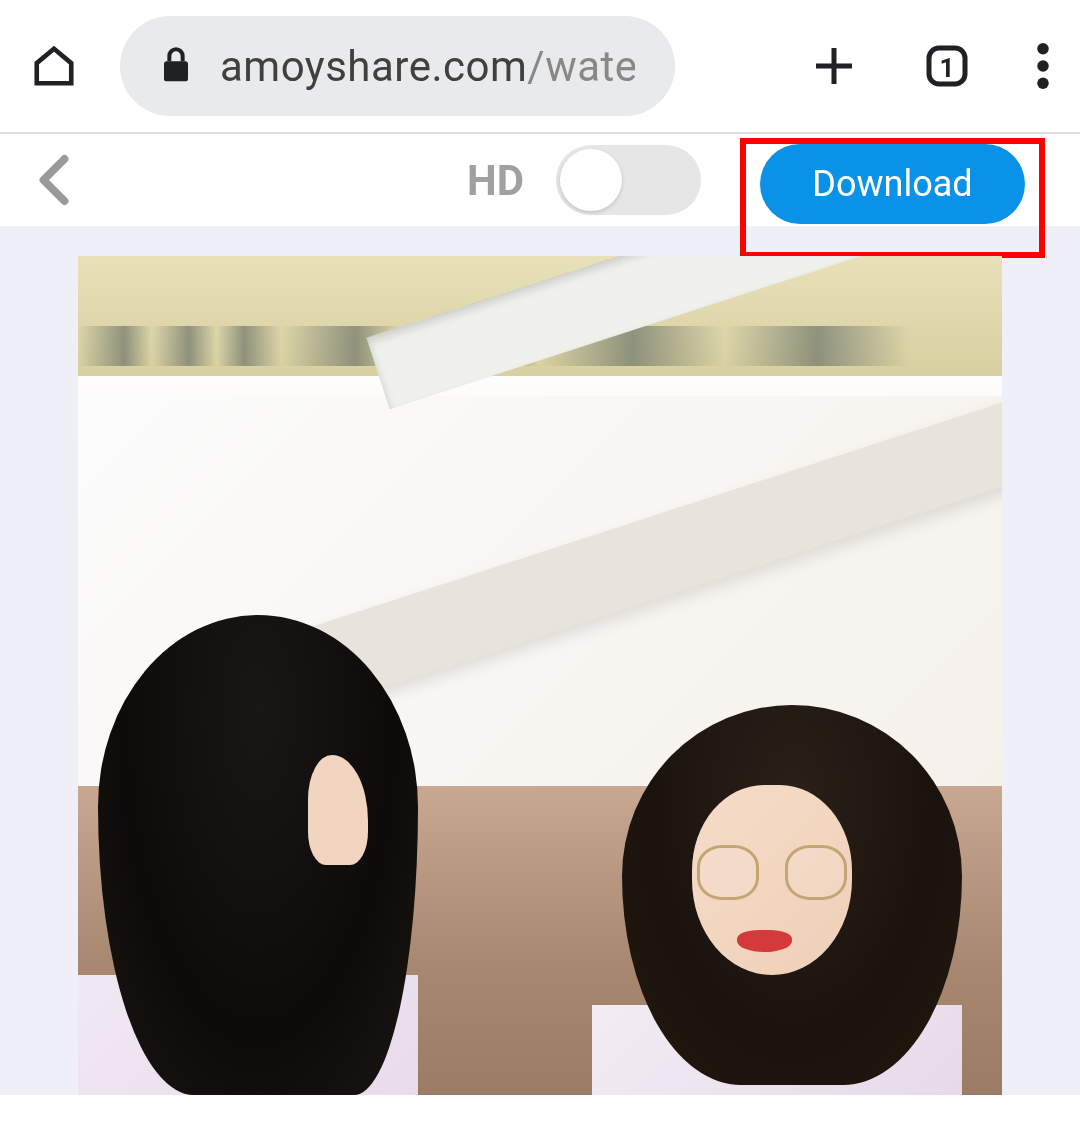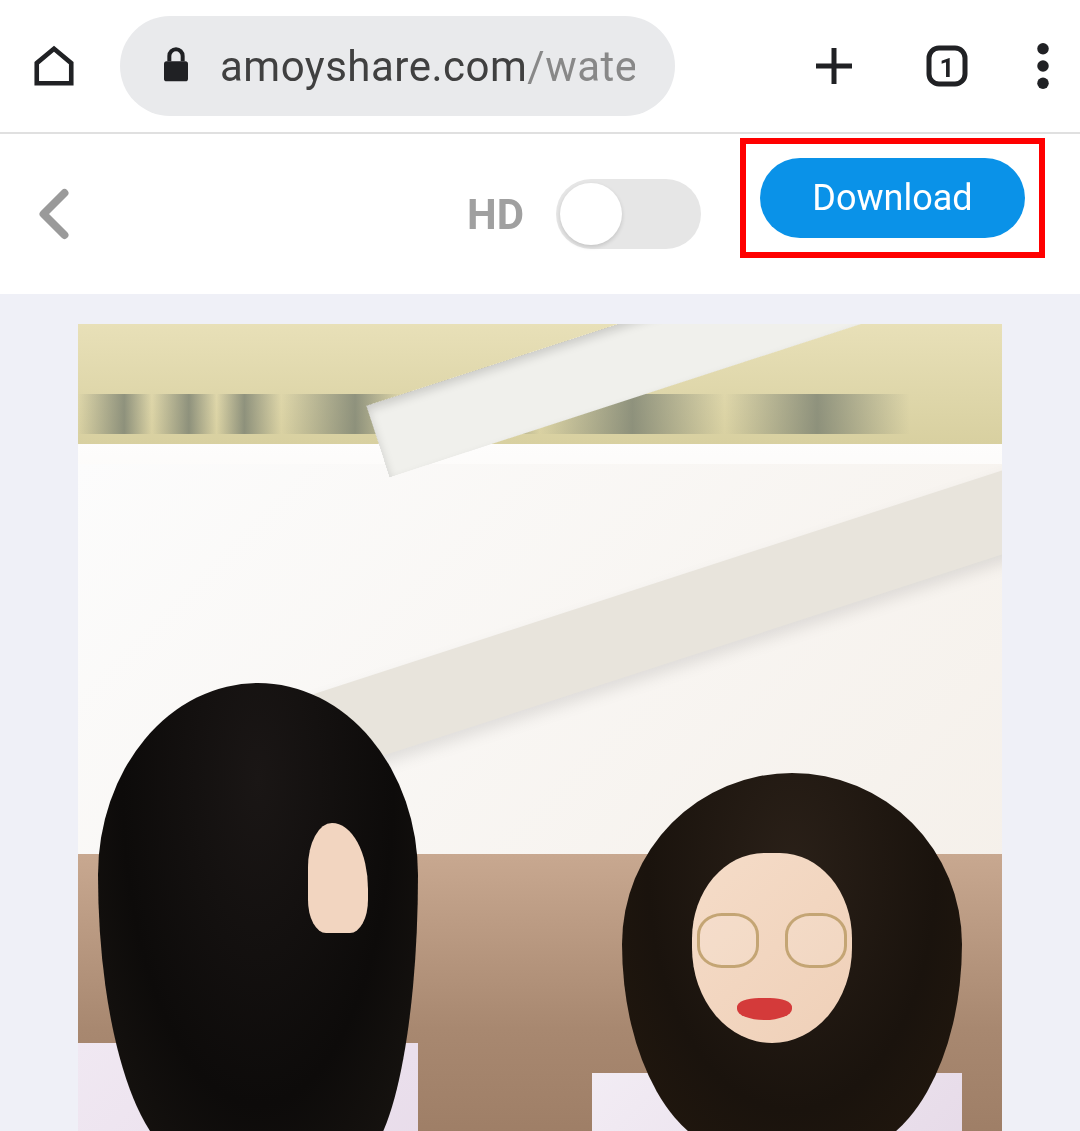--- a/index.html
+++ b/index.html
@@ -81,21 +81,21 @@
     .menu-icon {
       display: flex;
       align-items: center;
       justify-content: center;
     }
     
     
     .app-toolbar {
       display: flex;
       align-items: center;
-      height: 160px;
+      height: 92px;
       padding: 0 36px;
       background: #ffffff;
       position: relative;
     }
     
     .back-button {
       display: flex;
       align-items: center;
       justify-content: center;
     }
@@ -134,21 +134,20 @@
     }
     
     .download-highlight {
       position: absolute;
       left: 740px;
       top: 4px;
       width: 305px;
       height: 120px;
       border: 6px solid #ff0000;
       display: flex;
-      align-items: center;
       justify-content: center;
     }
     
     .download-button {
       width: 265px;
       height: 80px;
       background: #0a92e8;
       border-radius: 40px;
       display: flex;
       align-items: center;

